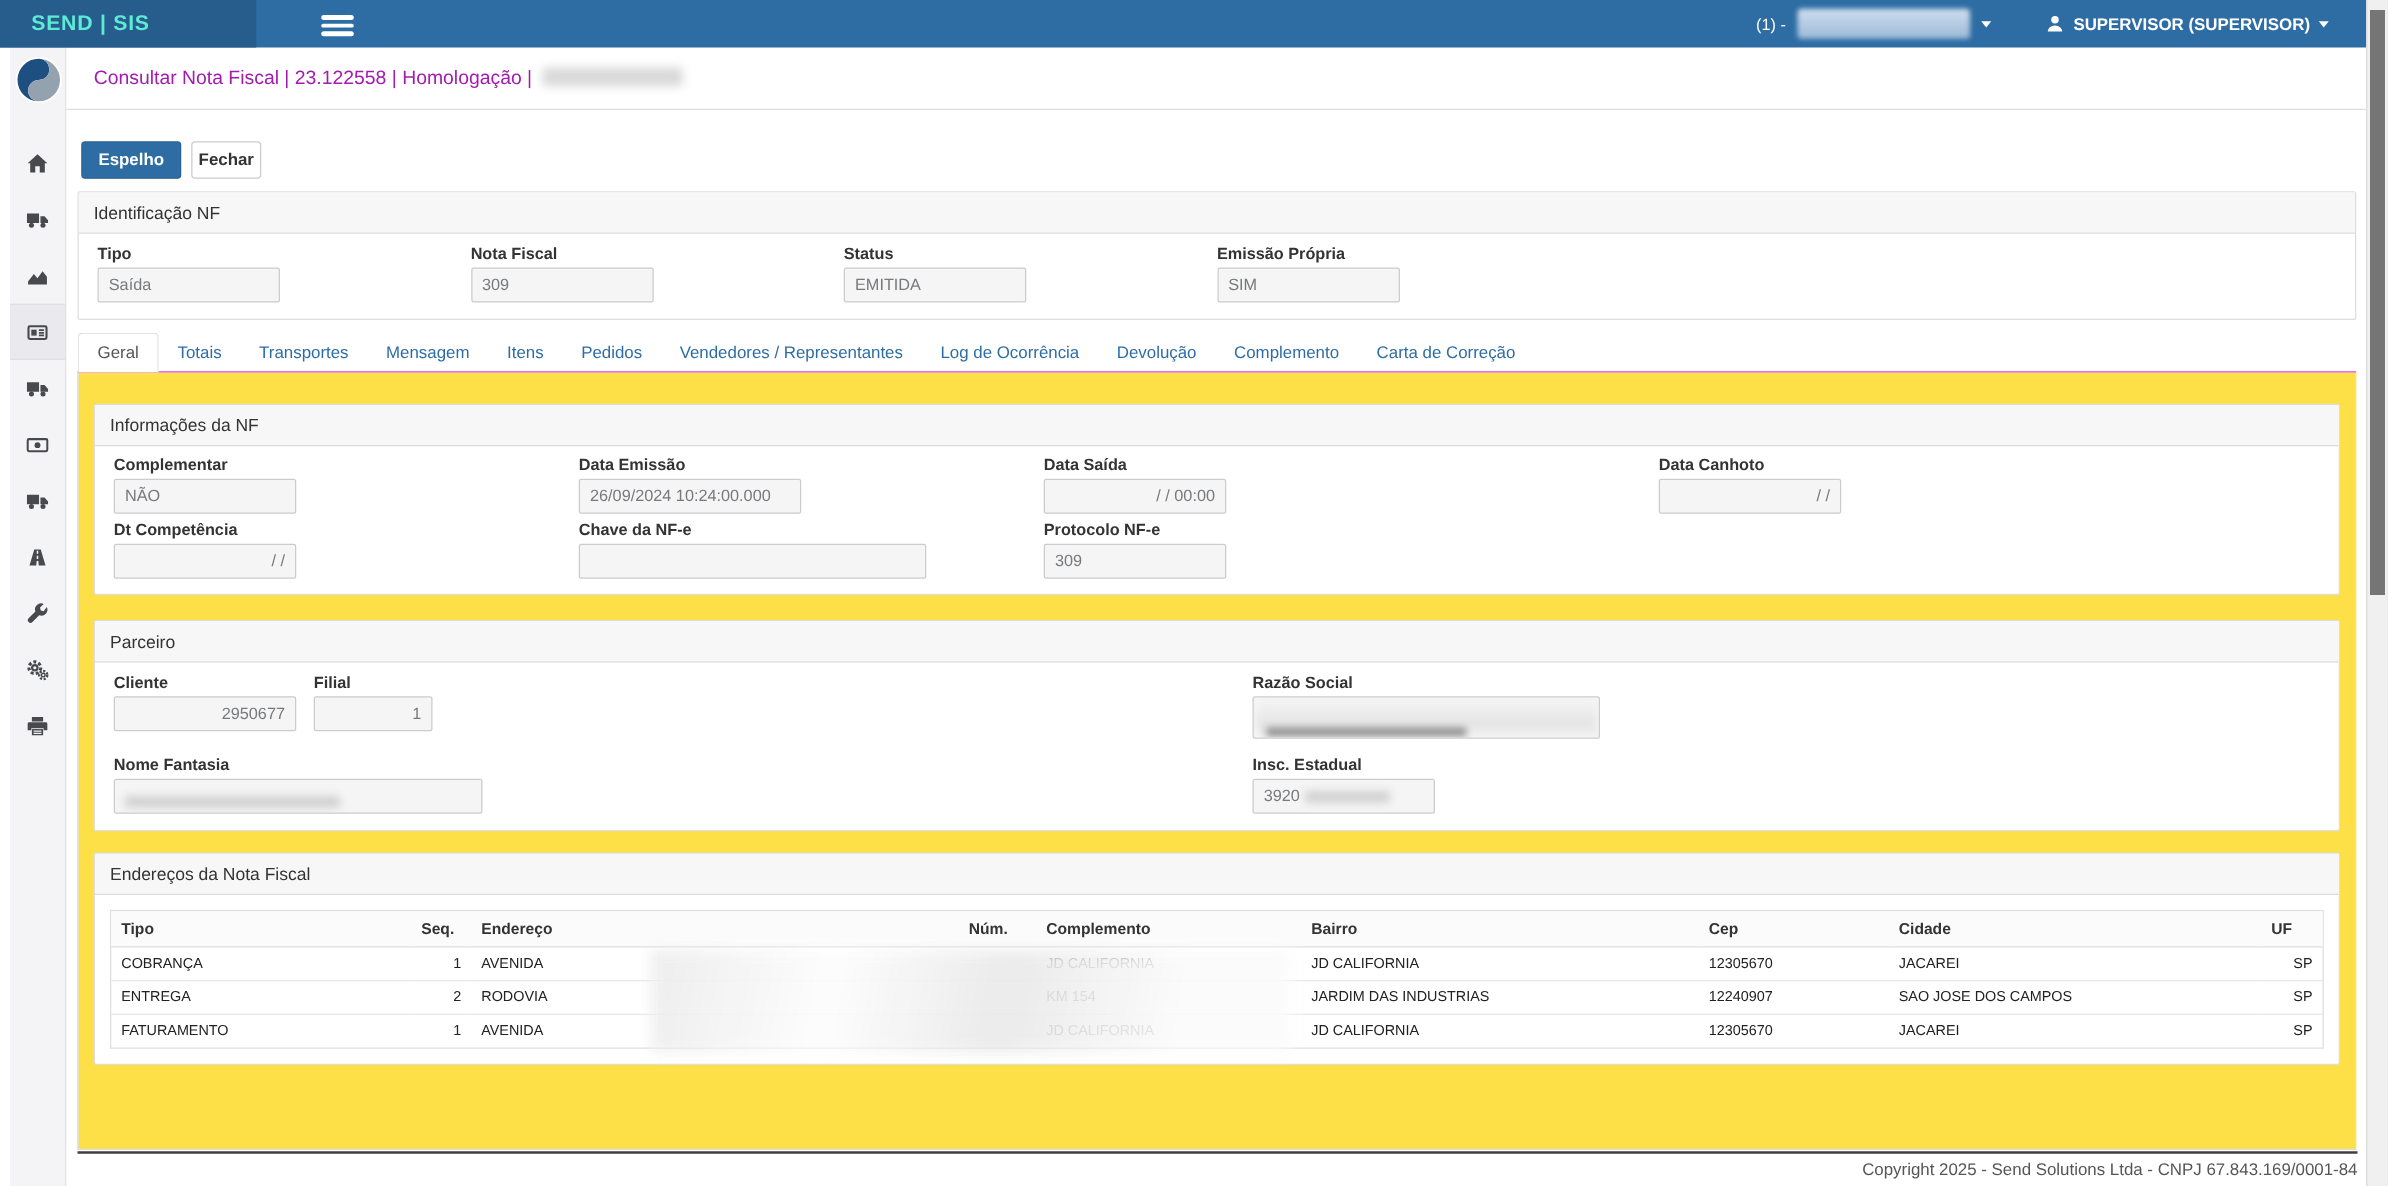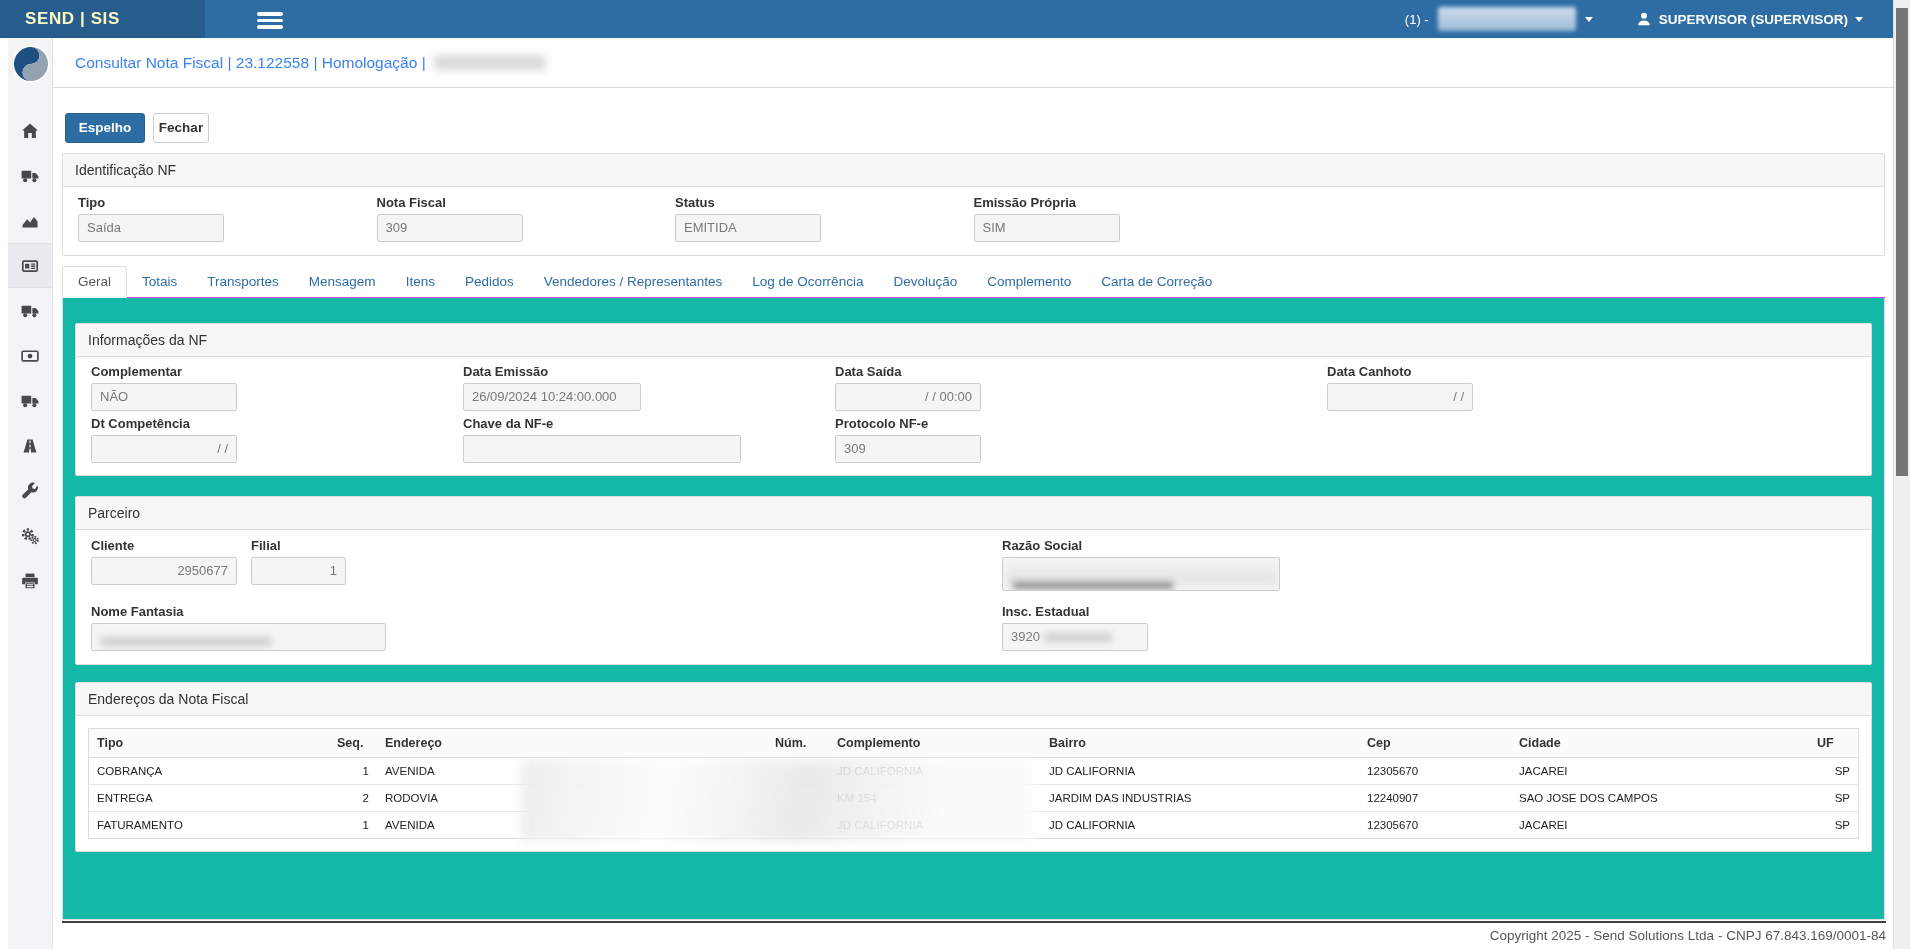--- a/index.html
+++ b/index.html
@@ -1,21 +1,21 @@
 <!DOCTYPE html>
 <html><head>
 <meta charset="utf-8">
 <style>
   * { box-sizing: border-box; margin:0; padding:0; }
   html,body { width:1910px; height:949px; }
   body { font-family:"Liberation Sans", sans-serif; background:#fff; position:relative; overflow:hidden; color:#333; }
 
   
   .navbar { position:absolute; left:0; top:0; width:1893px; height:38px; background:#2e6da4; z-index:30; }
-  .brand-block { position:absolute; left:0; top:0; width:205px; height:38px; background:#275d8c; color:#fef9c3;
+  .brand-block { position:absolute; left:0; top:0; width:205px; height:38px; background:#275d8c; color:#5eead4;
     font-size:17px; font-weight:bold; line-height:38px; padding-left:25px; letter-spacing:.6px; }
   .hamburger { position:absolute; left:257px; top:12px; width:26px; cursor:pointer; }
   .hamburger div { height:3.5px; background:#fff; border-radius:2px; margin-bottom:3.2px; }
   .nav-right { position:absolute; right:30px; top:0; height:38px; display:flex; align-items:center; gap:9px; color:#fff; font-size:13px; }
   .company-pill { width:138px; height:24px; border-radius:3px; background:linear-gradient(180deg,#cfdded,#9cbad7); filter:blur(2px); }
   .caret { width:0; height:0; border-left:4.5px solid transparent; border-right:4.5px solid transparent; border-top:5px solid #fff; }
   .user-group { display:flex; align-items:center; gap:7px; margin-left:34px; cursor:pointer; }
   .user-name { font-weight:bold; font-size:13.5px; }
 
   
@@ -25,21 +25,21 @@
   
   .sidebar { position:absolute; left:8px; top:38px; width:45px; height:911px; background:#f4f4f6; border-right:1px solid #e2e2e6; z-index:20; }
   .logo-box { width:45px; height:52px; display:flex; align-items:center; justify-content:center; }
   .side-items { margin-top:18px; }
   .side-item { width:44px; height:45px; display:flex; align-items:center; justify-content:center; cursor:pointer; }
   .side-item svg { width:18px; height:18px; }
   .side-item.active { background:#eaeaee; border-top:1px solid #e0e0e4; border-bottom:1px solid #e0e0e4; }
 
   
   .page-header { position:absolute; left:53px; top:38px; width:1840px; height:50px; background:#fff; border-bottom:1px solid #ddd; z-index:10; }
-  .page-title { position:absolute; left:22px; top:0; line-height:50px; font-size:15.5px; color:#3b82f6; white-space:nowrap; }
+  .page-title { position:absolute; left:22px; top:0; line-height:50px; font-size:15.5px; color:#a21caf; white-space:nowrap; }
   .redact-title { display:inline-block; vertical-align:-2px; width:112px; height:15px; margin-left:8px; background:#d9d9d9; border-radius:2px; filter:blur(4px); }
 
   
   .btn { position:absolute; top:113px; height:30px; border-radius:3px; font-size:13.5px; font-weight:bold; text-align:center; line-height:28px; cursor:pointer; }
   .btn-primary { left:65px; width:80px; background:#2e6da4; border:1px solid #2a628f; color:#fff; }
   .btn-default { left:153px; width:56px; background:#fff; border:1px solid #ccc; color:#333; }
 
   
   .panel { border:1px solid #ddd; border-radius:2px; background:#fff; }
   .panel-header { height:33px; background:#f7f7f8; border-bottom:1px solid #ddd; padding:0 12px; line-height:32px; font-size:14px; color:#333; }
@@ -53,21 +53,21 @@
   .panel-ident { position:absolute; left:62px; top:153px; width:1823px; }
   .ident-body { display:grid; grid-template-columns:repeat(6,1fr); padding:8px 15px 13px; }
   .ident-body .finput { width:146px; }
 
   
   .tab-strip { position:absolute; left:62px; top:266px; width:1823px; height:32px; display:flex; align-items:center; border-bottom:1px solid #d946ef; z-index:5; }
   .tab { font-size:13.5px; padding:0 15px; line-height:31px; color:#2e6da4; cursor:pointer; white-space:nowrap; }
   .tab.active { background:#fff; border:1px solid #ddd; border-bottom:1px solid #fff; border-radius:4px 4px 0 0;
     color:#555; margin-bottom:-1px; line-height:30px; }
 
-  .tab-box { position:absolute; left:62px; top:298px; width:1823px; height:622px; border:1px solid #ddd; border-top:none; background:#14b8a6; }
+  .tab-box { position:absolute; left:62px; top:298px; width:1823px; height:622px; border:1px solid #ddd; border-top:none; background:#fde047; }
   .tab-box-inner { padding:25px 12px 0; }
 
   
   .info-body { display:grid; grid-template-columns:372px 372px 492px 1fr; padding:7px 15px 12px; row-gap:5px; }
   .w145 { width:146px; } .w178 { width:178px; } .w278 { width:278px; } .w95 { width:95px; } .w295 { width:295px; }
 
   .panel-info { margin-bottom:20px; }
   .panel-parceiro { margin-bottom:17px; }
   .panel-end { margin-bottom:14px; }
 

